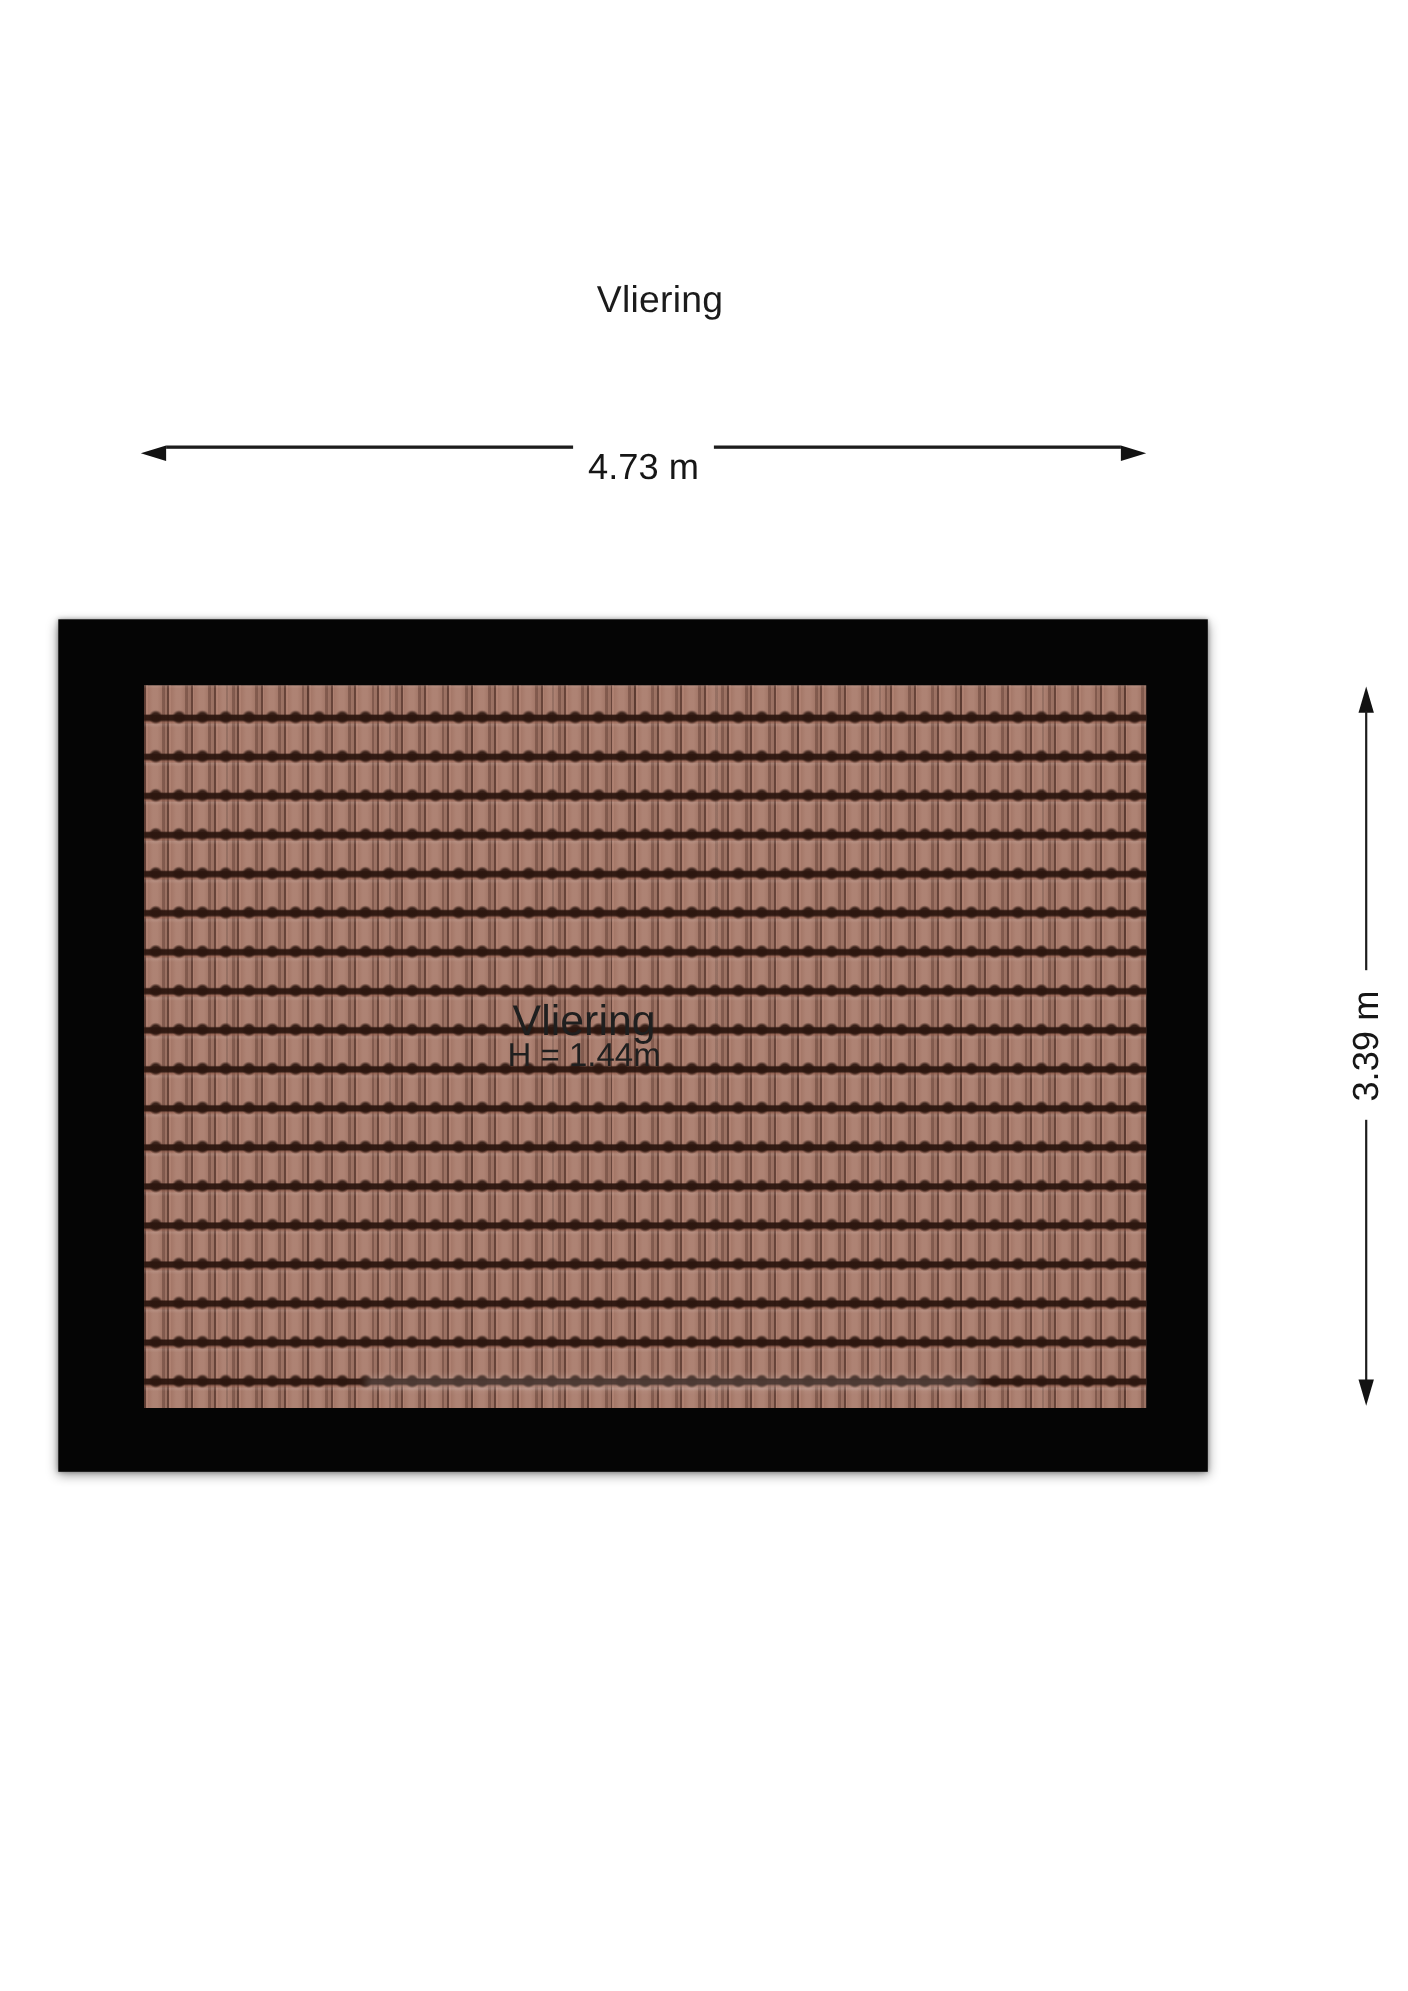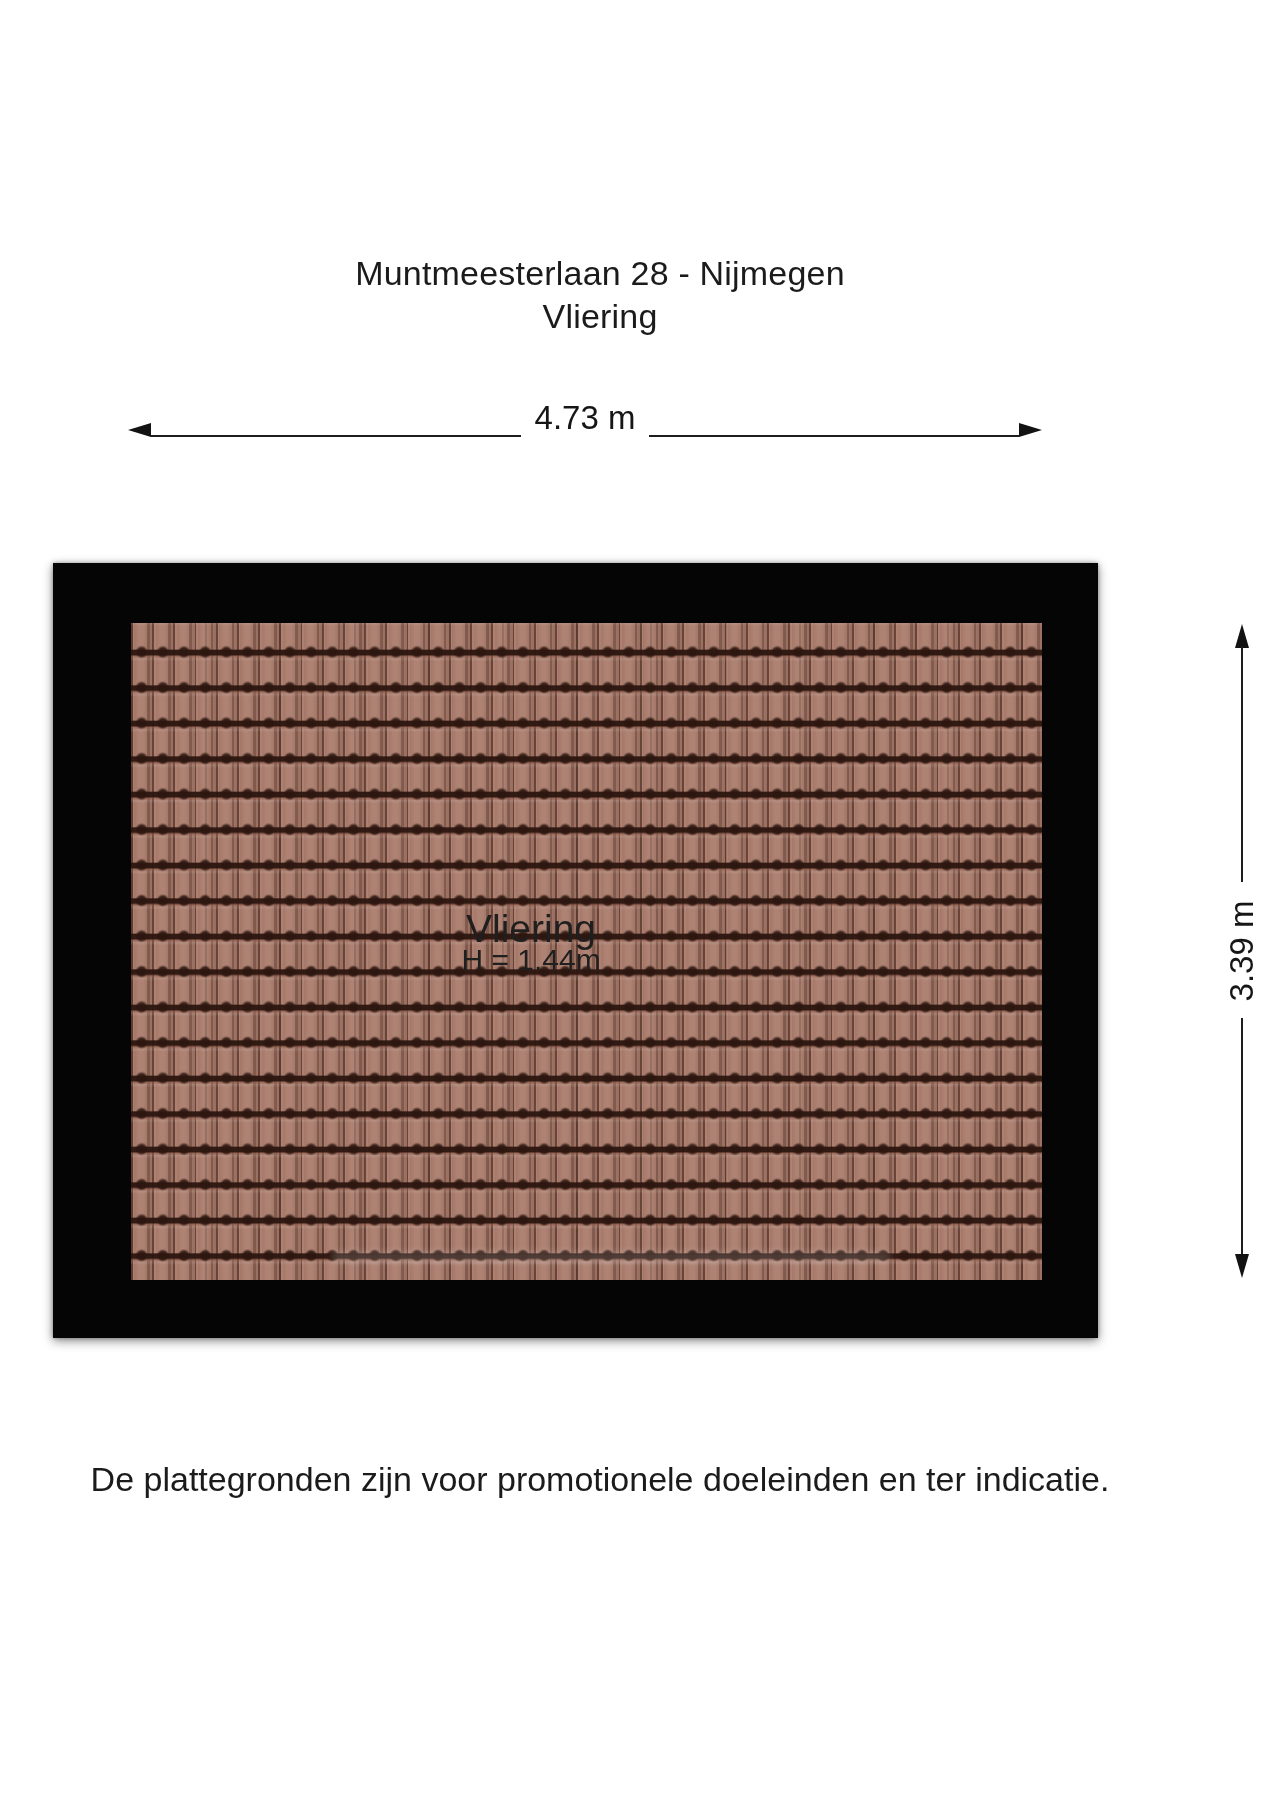--- a/index.html
+++ b/index.html
@@ -30,21 +30,21 @@
   }
 
   
   .h-dim {
     position: absolute;
     left: 128px;
     top: 405px;
     width: 914px;
     height: 32px;
     display: flex;
-    align-items: flex-end;
+    align-items: flex-start;
   }
   .h-dim .line {
     flex: 1;
     height: 2.5px;
     background: #1d1d1d;
   }
   .h-dim .label {
     padding: 0 14px;
     font-size: 33px;
     color: #161616;
@@ -198,21 +198,20 @@
     line-height: 44px;
     color: #1b1b1b;
   }
 </style>
 </head>
 <body>
 
 <div id="stage">
 
   <div class="title-block">
-    <div>Muntmeesterlaan 28 - Nijmegen</div>
     <div>Vliering</div>
   </div>
 
   <div class="h-dim">
     <div class="arrowhead-left"></div>
     <div class="line"></div>
     <div class="label">4.73 m</div>
     <div class="line"></div>
     <div class="arrowhead-right"></div>
   </div>
@@ -229,16 +228,15 @@
 
   <div class="v-dim">
     <div class="arrowhead-up"></div>
     <div class="vline seg-top"></div>
     <div class="label">3.39 m</div>
     <div class="vline seg-bottom"></div>
     <div class="arrowhead-down"></div>
   </div>
 
   <div class="footer-block">
-    <div>De plattegronden zijn voor promotionele doeleinden en ter indicatie.</div>
   </div>
 
 </div>
 
 </body></html>

